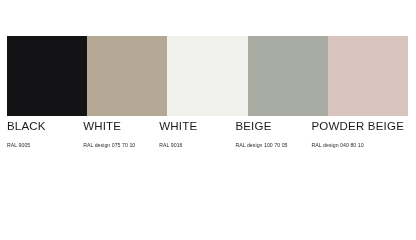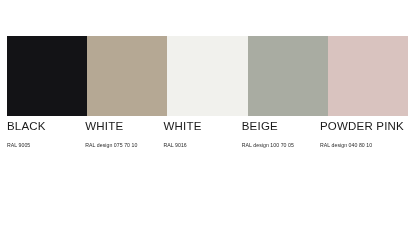--- a/index.html
+++ b/index.html
@@ -93,18 +93,18 @@
     </div>
     <div class="label-cell">
       <span class="color-name">WHITE</span>
       <span class="color-code">RAL 9016</span>
     </div>
     <div class="label-cell">
       <span class="color-name">BEIGE</span>
       <span class="color-code">RAL design 100 70 05</span>
     </div>
     <div class="label-cell">
-      <span class="color-name">POWDER PINK</span>
+      <span class="color-name">POWDER BEIGE</span>
       <span class="color-code">RAL design 040 80 10</span>
     </div>
   </div>
 
 </div>
 
 </body></html>

